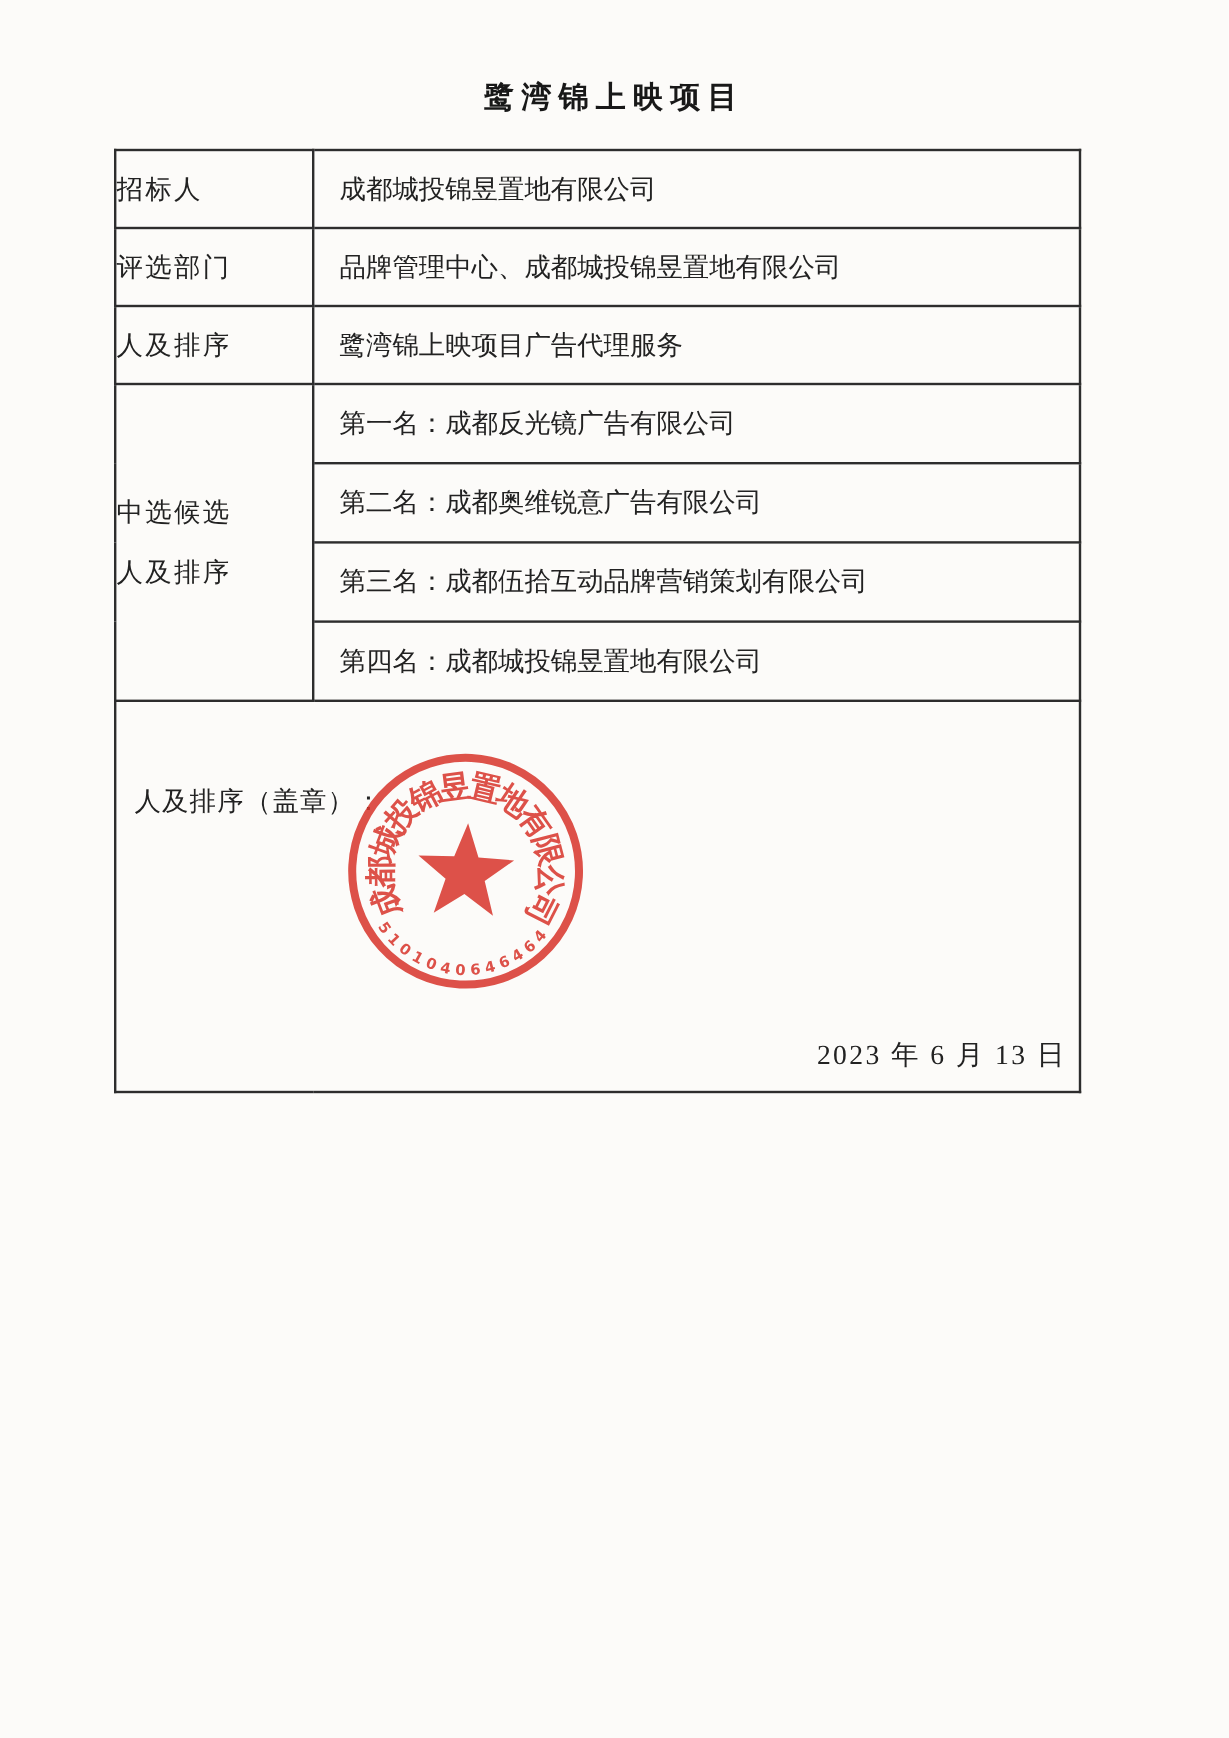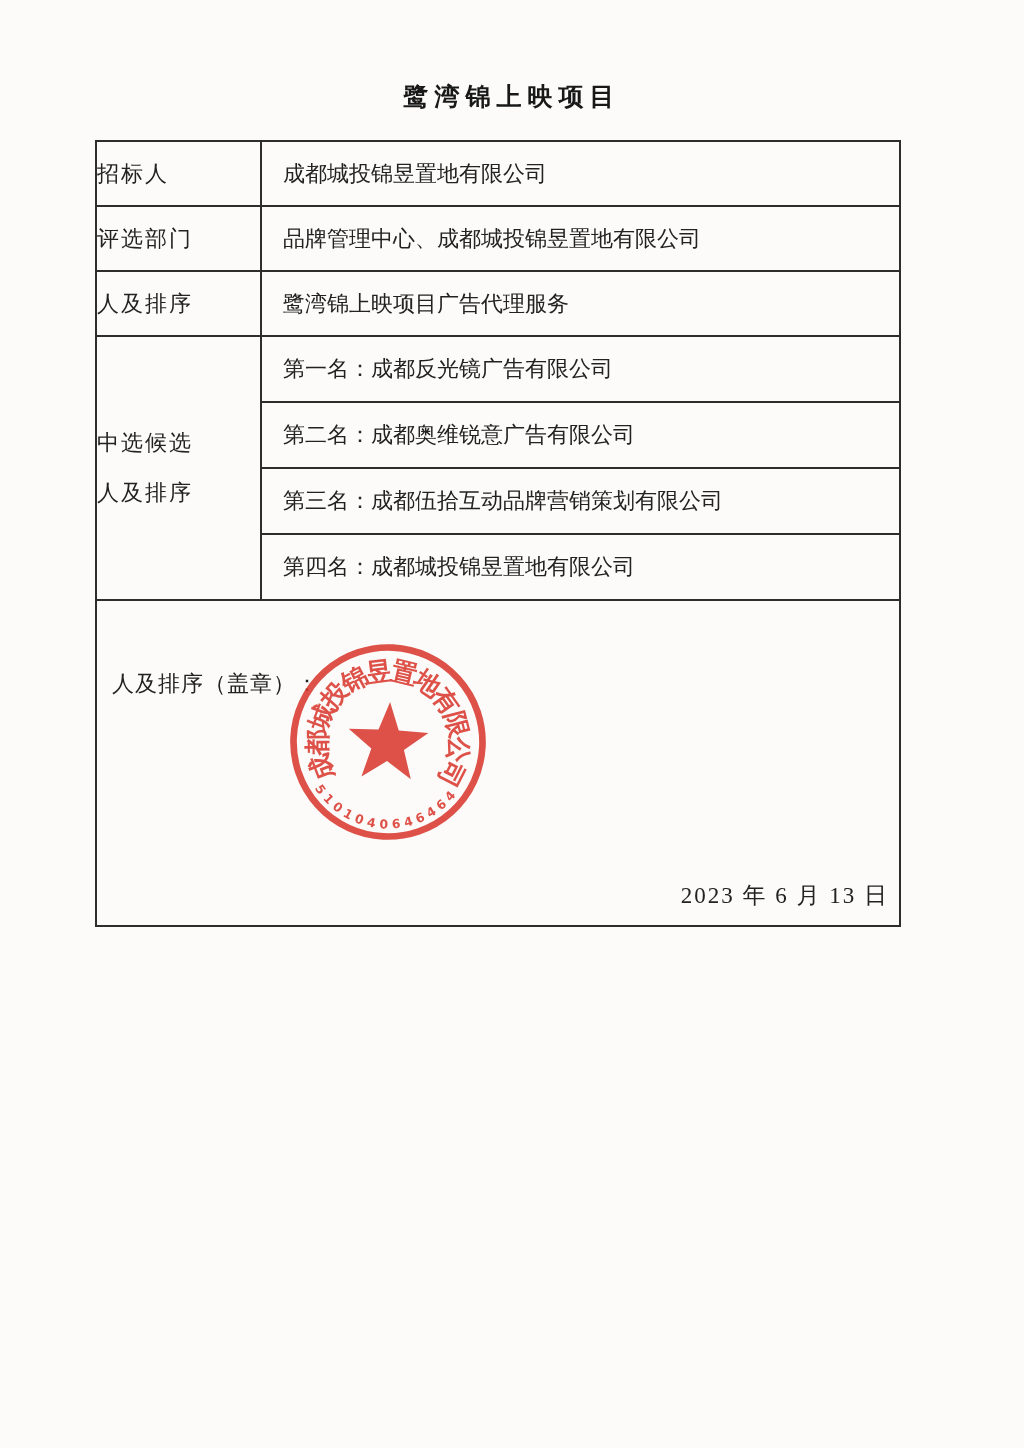--- a/index.html
+++ b/index.html
@@ -5,21 +5,21 @@
   * { margin: 0; padding: 0; box-sizing: border-box; }
   html, body { background: #ffffff; }
   body { font-family: "Liberation Serif", "DejaVu Serif", serif; color: #1e1e1e; }
 
   .page {
     position: relative;
     width: 1024px;
     height: 1448px;
     background: #fcfbf9;
     overflow: hidden;
-    padding-top: 80px;
+    padding-top: 64px;
   }
 
   .title-line1 {
     text-align: center;
     font-size: 25px;
     font-weight: bold;
     letter-spacing: 6px;
     color: #181818;
   }
   .title-line2 {

